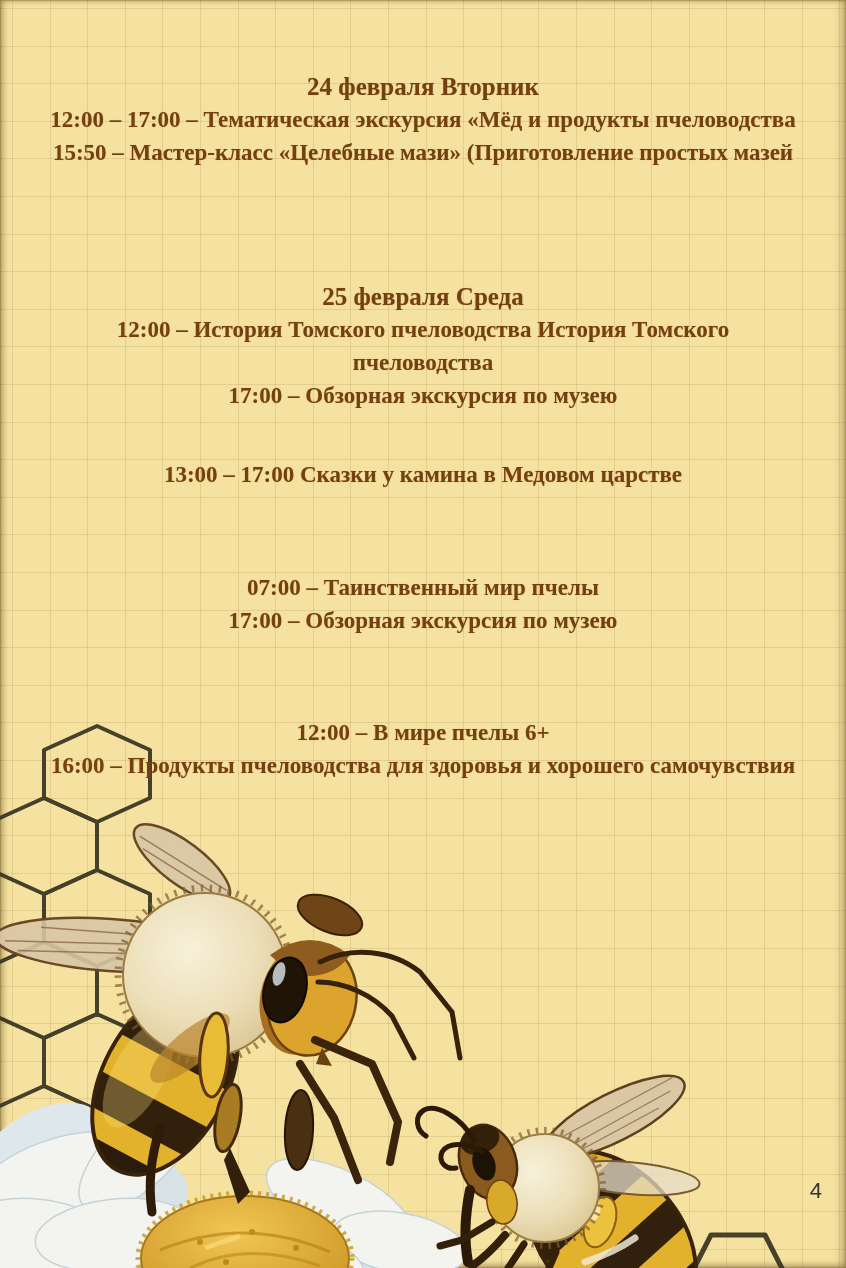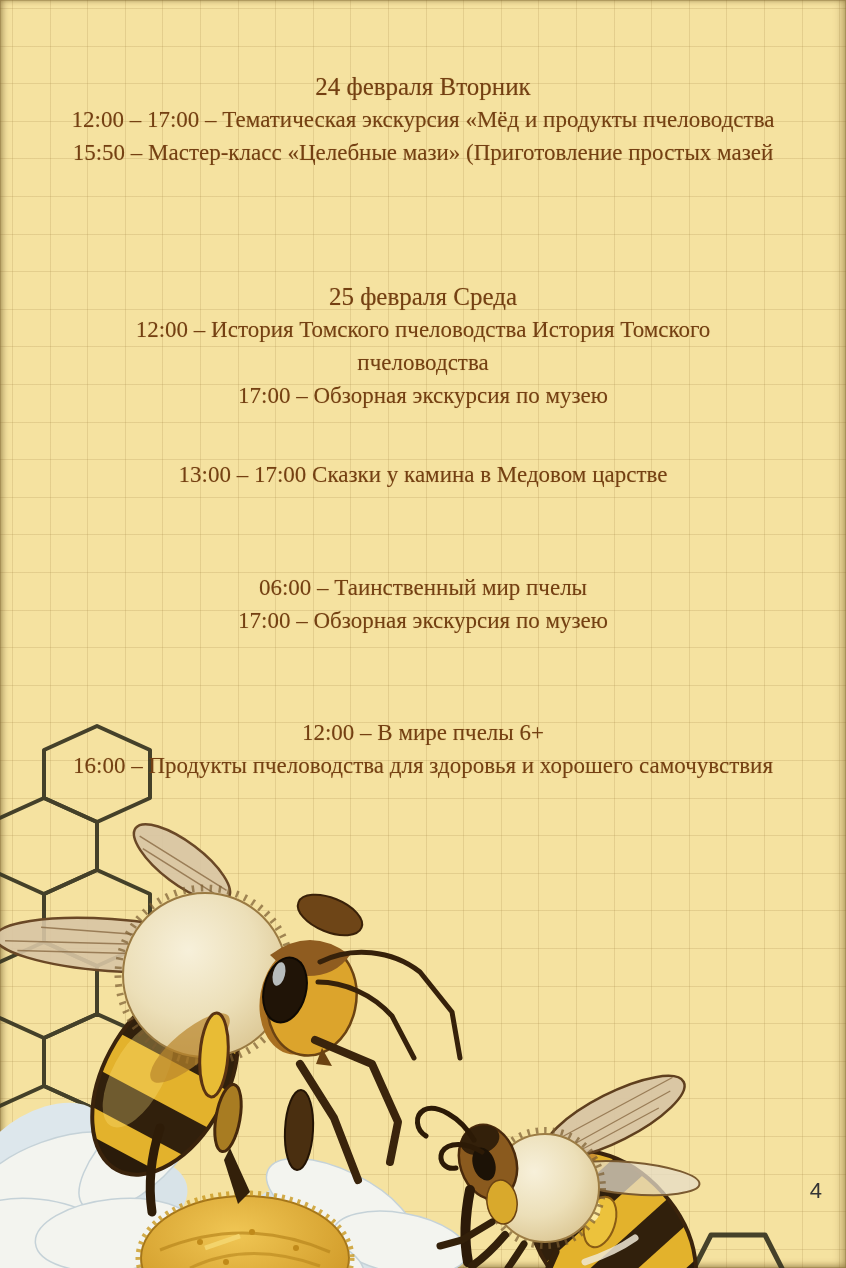--- a/index.html
+++ b/index.html
@@ -17,25 +17,25 @@
       inset 0 0 0 1px rgba(135,110,55,.35),
       inset 5px 0 6px -2px rgba(120,95,45,.5),
       inset -7px 0 8px -3px rgba(120,95,45,.45),
       inset 0 -5px 6px -2px rgba(120,95,45,.45),
       inset 0 3px 4px -2px rgba(120,95,45,.3);
   }
   .decor{position:absolute;left:0;top:0;z-index:1;}
   .content{position:absolute;left:0;top:0;width:100%;height:100%;z-index:2;}
   .day{position:absolute;left:0;width:100%;text-align:center;color:#744012;}
   .day .t{
-    margin:0;font-size:25px;font-weight:normal;line-height:33px;white-space:nowrap;
+    margin:0;font-size:25px;font-weight:bold;line-height:33px;white-space:nowrap;
     text-shadow:0 0 1px rgba(116,64,18,.35);
   }
   .day .ln{
-    font-size:23px;font-weight:normal;line-height:33px;white-space:nowrap;
+    font-size:23px;font-weight:bold;line-height:33px;white-space:nowrap;
     text-shadow:0 0 1px rgba(116,64,18,.3);
   }
   .s1{top:70px}.s2{top:280px}.s3{top:458px}.s4{top:571px}.s5{top:716px}
   .pagenum{
     position:absolute;right:24px;top:1178px;z-index:2;
     font-family:"Liberation Sans","DejaVu Sans",sans-serif;
     font-size:22px;color:#343434;
   }
 </style>
 </head>
@@ -223,21 +223,21 @@
       <div class="ln">12:00 – История Томского пчеловодства История Томского</div>
       <div class="ln">пчеловодства</div>
       <div class="ln">17:00 – Обзорная экскурсия по музею</div>
     </section>
 
     <section class="day s3">
       <div class="ln">13:00 – 17:00 Сказки у камина в Медовом царстве</div>
     </section>
 
     <section class="day s4">
-      <div class="ln">06:00 – Таинственный мир пчелы</div>
+      <div class="ln">07:00 – Таинственный мир пчелы</div>
       <div class="ln">17:00 – Обзорная экскурсия по музею</div>
     </section>
 
     <section class="day s5">
       <div class="ln">12:00 – В мире пчелы 6+</div>
       <div class="ln">16:00 – Продукты пчеловодства для здоровья и хорошего самочувствия</div>
     </section>
 
   </main>
 

